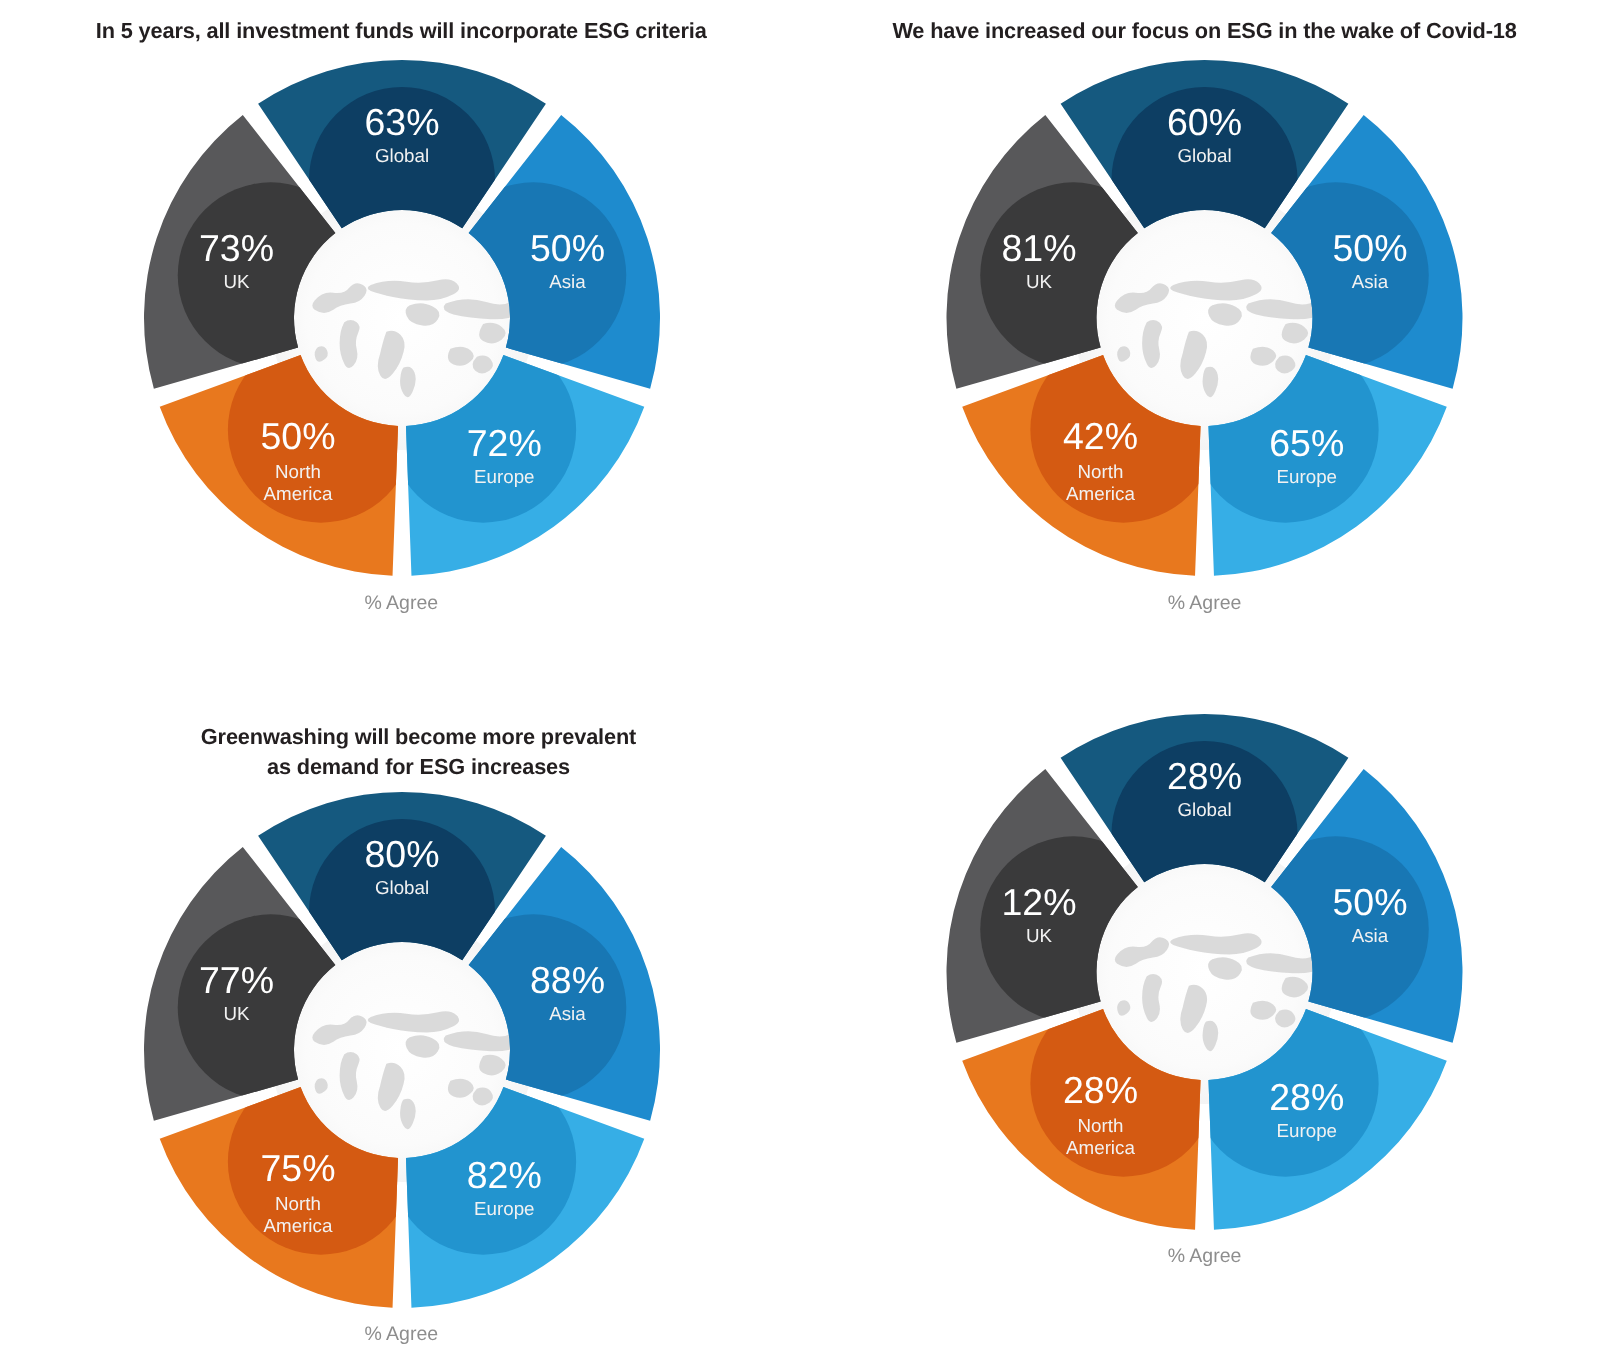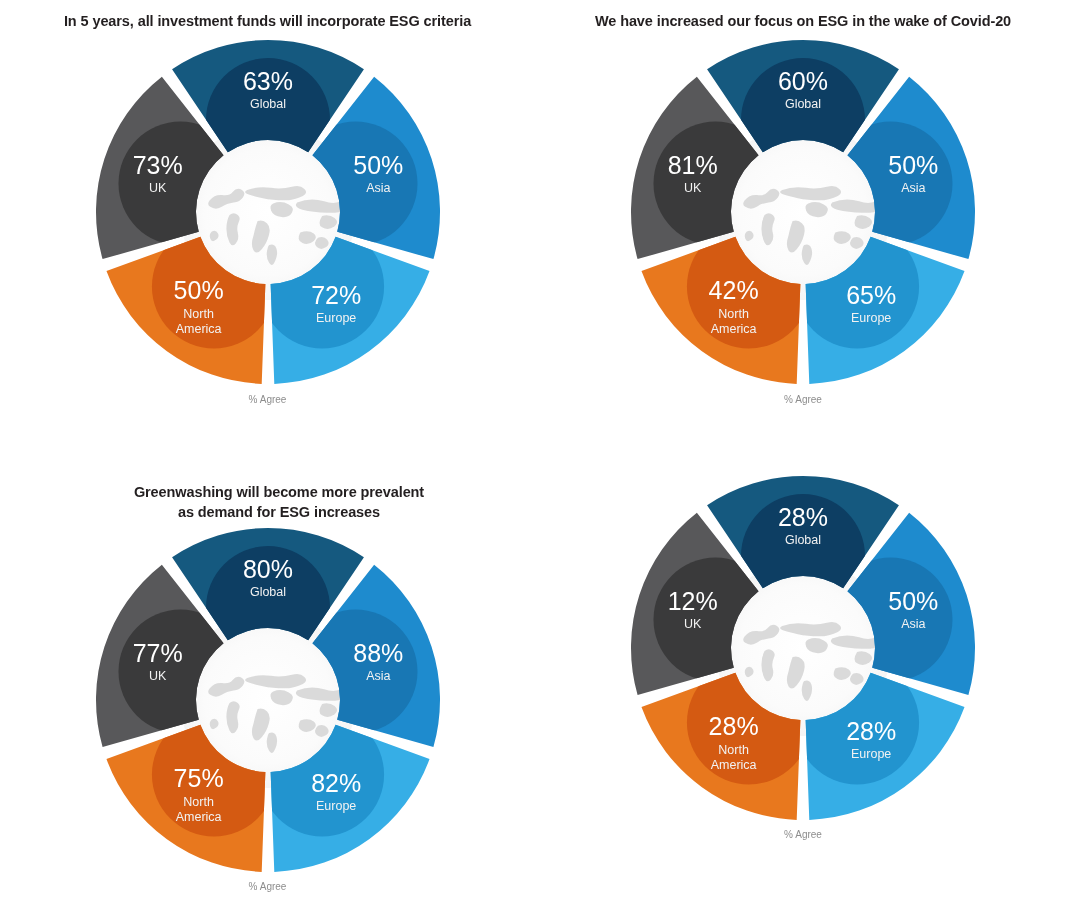--- a/index.html
+++ b/index.html
@@ -48,21 +48,21 @@
     height: 360px;
   }
   .panel.p1 .donut-wrap { margin-top: 0px; }
   .panel.p2 .donut-wrap { margin-top: 0px; }
   .panel.p3 .donut-wrap { margin-top: -2px; }
   .panel.p4 .donut-wrap { margin-top: -2px; }
 
   .donut-wrap svg { display: block; width: 360px; height: 360px; }
 
   .axis-note {
-    font-size: 10px;
+    font-size: 13px;
     color: #8d8d8d;
     font-weight: 400;
     text-align: left;
   }
   .panel.p1 .axis-note, .panel.p2 .axis-note { margin-top: 2px; }
   .panel.p3 .axis-note, .panel.p4 .axis-note { margin-top: 1px; }
 
   .seg-value {
     font-size: 25px;
     font-weight: 400;
@@ -153,21 +153,21 @@
             <clipPath id="c1-clip-uk">
               <path d="M 14.58049475753566 227.12098561509848 A 172 172 0 0 1 73.86982947579128 44.64717622264993 L 135.5734169898661 123.3406784187837 A 72 72 0 0 0 110.75462571245679 199.72506374585518 Z"></path>
             </clipPath>
           </defs>
         </svg>
     </div>
     <div class="axis-note">% Agree</div>
   </div>
 
   <div class="panel p2">
-    <div class="panel-title">We have increased our focus on ESG in the wake of Covid-20</div>
+    <div class="panel-title">We have increased our focus on ESG in the wake of Covid-18</div>
     <div class="donut-wrap">
       <svg viewBox="0 0 360 360">
         <g>
             <circle cx="180" cy="180" r="88" fill="url(#c2-centerbg)"></circle>
             <g fill="#d9d9d9" opacity="0.95" transform="translate(180,186) scale(0.52)">
               <path d="M -112 -34 q 10 -12 24 -10 q 14 2 20 -6 q 8 -10 18 -4 q 8 5 2 14 q -6 9 -18 10 q -14 2 -22 8 q -12 8 -24 0 q -6 -5 0 -12 Z"></path>
               <path d="M -74 -6 q 8 -6 16 0 q 6 5 2 13 q -5 11 -2 22 q 3 12 -4 20 q -7 8 -12 -2 q -6 -12 -6 -26 q 0 -16 6 -27 Z"></path>
               <path d="M -40 -54 q 22 -8 46 -4 q 20 3 40 -2 q 16 -4 24 4 q 8 8 -4 14 q -16 8 -34 8 q -24 0 -42 -4 q -20 -4 -30 -8 q -8 -4 0 -8 Z"></path>
               <path d="M 10 -28 q 16 -6 30 2 q 12 6 6 16 q -6 10 -20 8 q -16 -2 -20 -12 q -4 -10 4 -14 Z"></path>
               <path d="M 56 -30 q 26 -10 52 -2 q 22 7 34 -2 q 12 -9 20 0 q 8 9 -6 16 q -18 9 -42 8 q -28 -1 -48 -6 q -18 -5 -10 -14 Z"></path>

